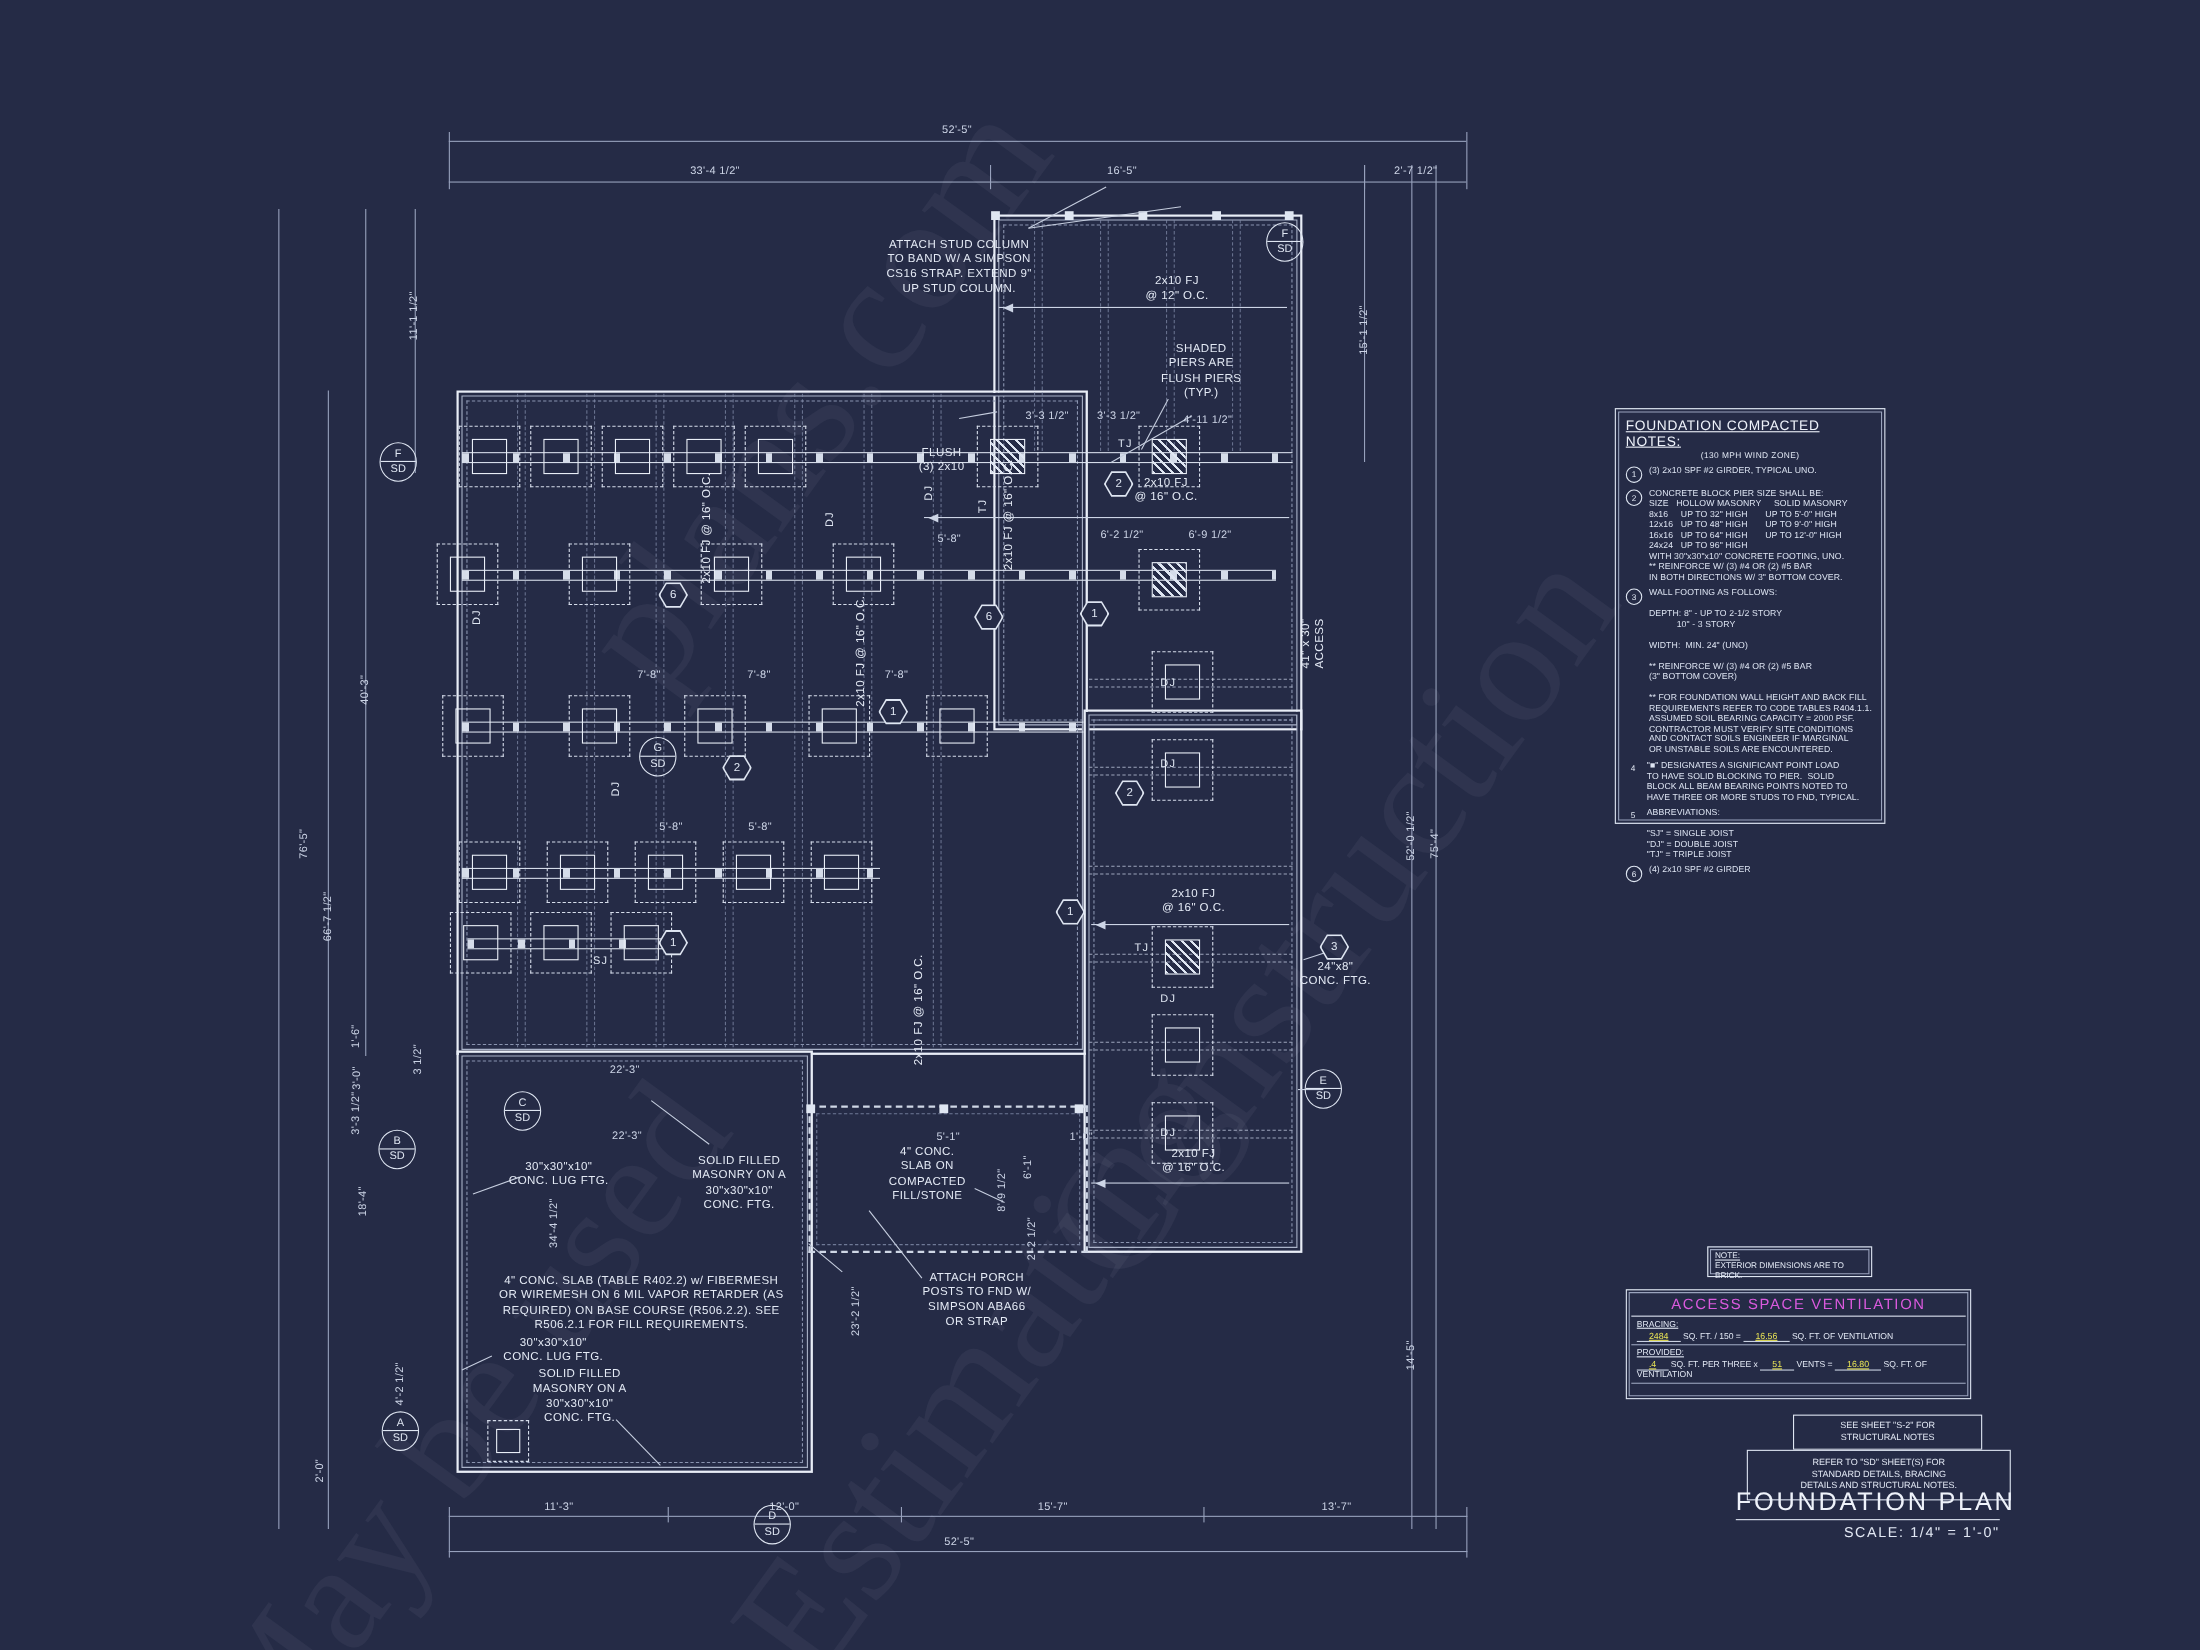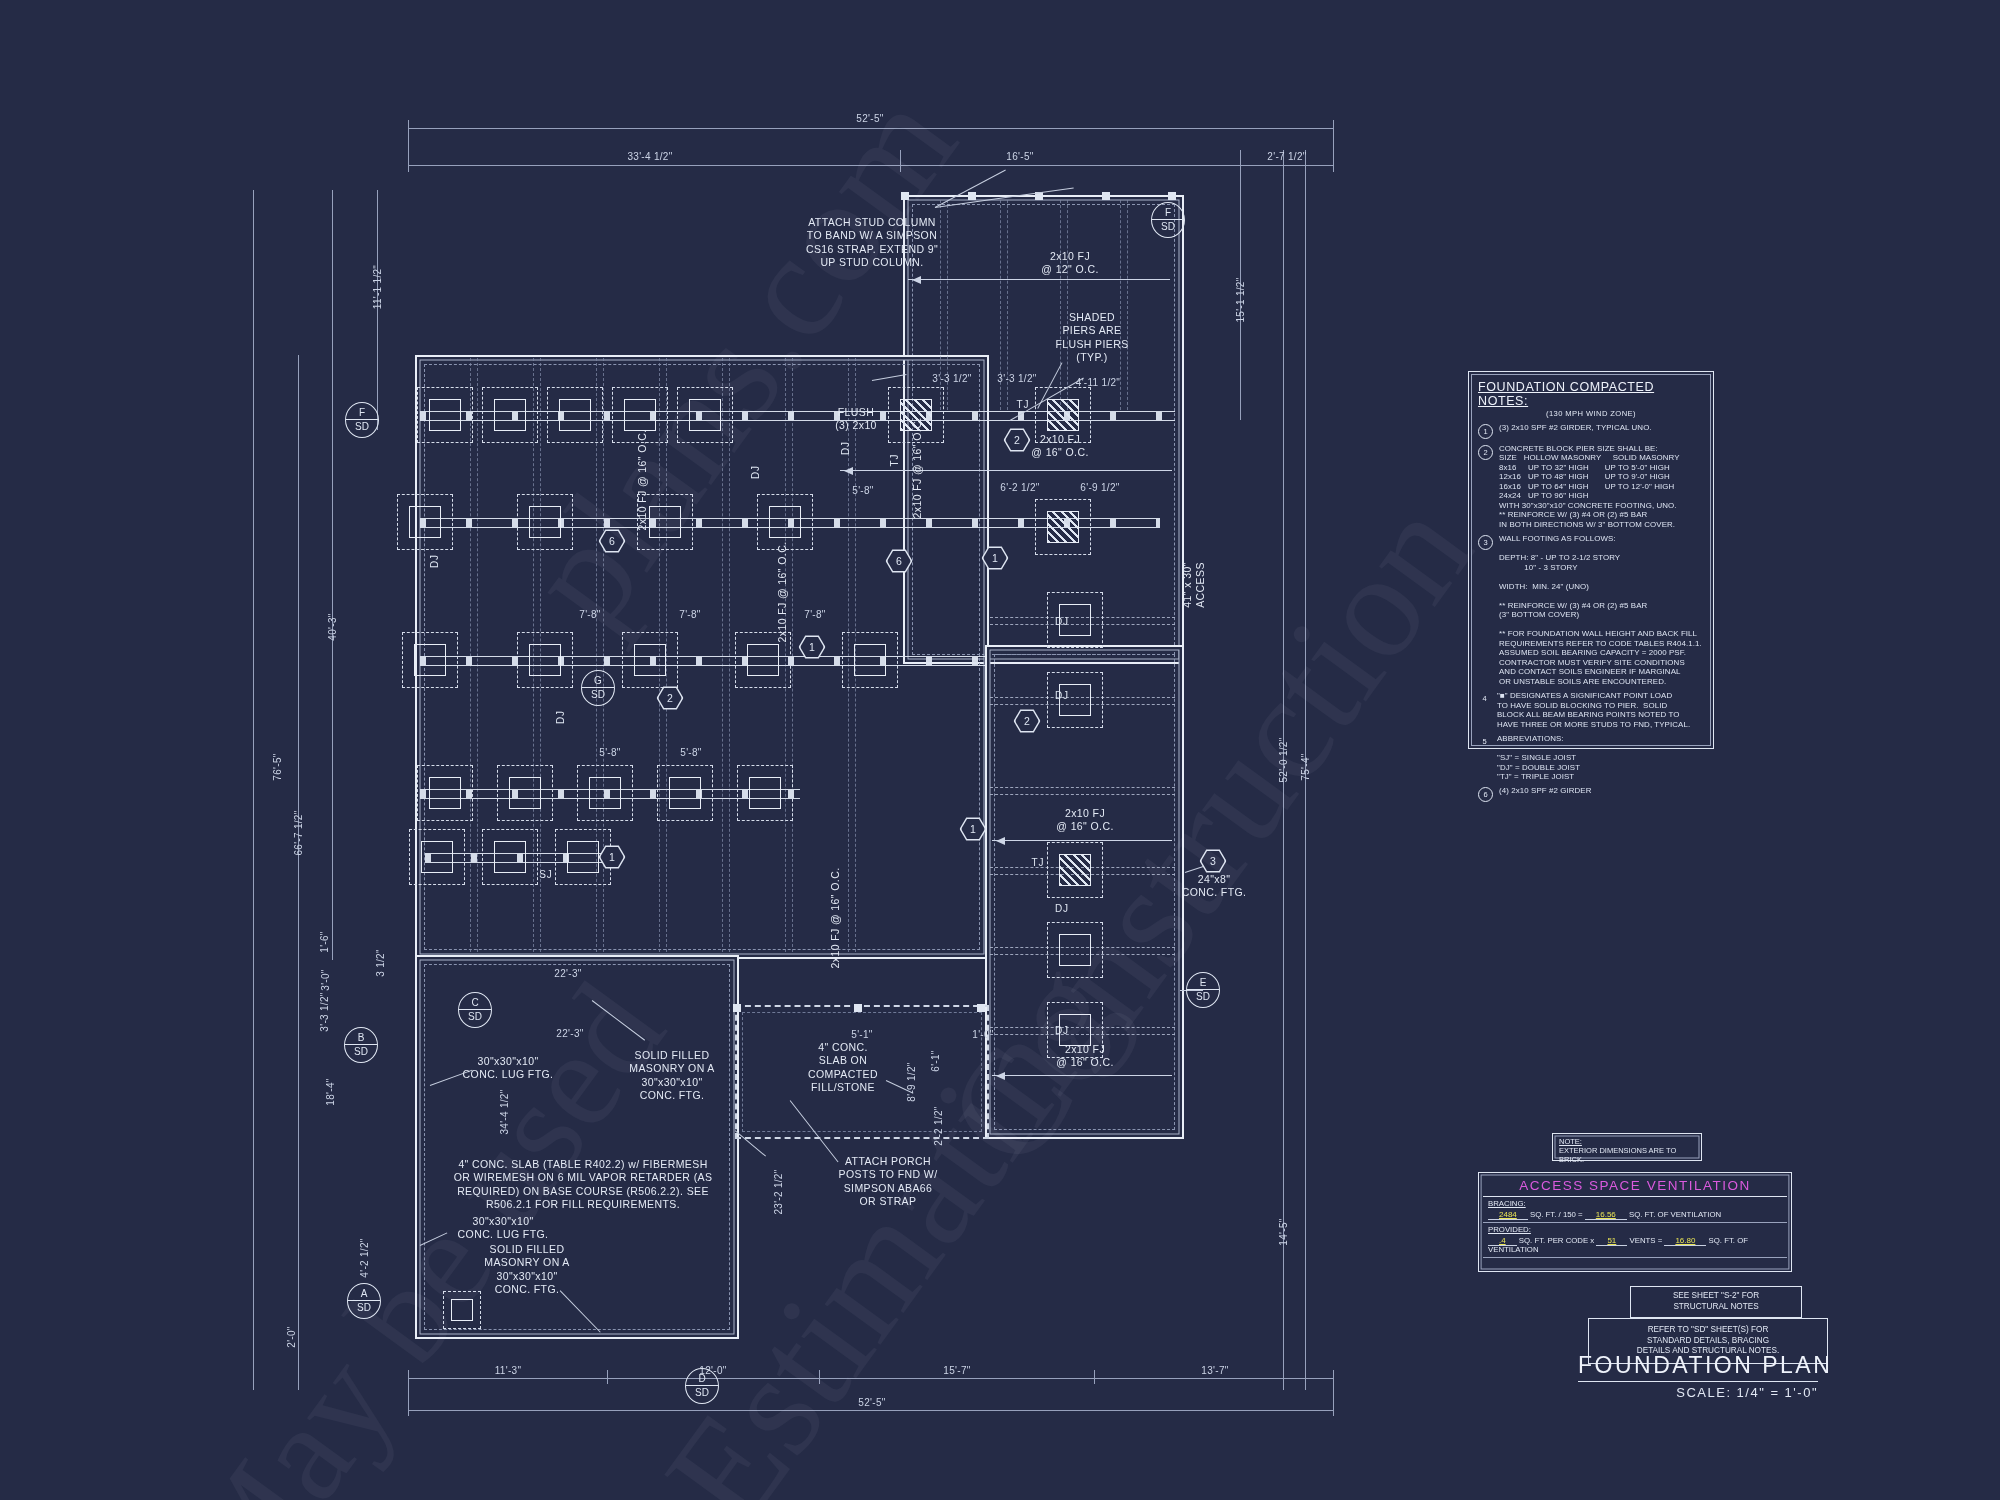--- a/index.html
+++ b/index.html
@@ -531,21 +531,21 @@
     <div class="vrow">
       <div class="vlab">BRACING:</div>
       <span class="vv">2484</span>
       <span>SQ. FT. / 150 =</span>
       <span class="vv">16.56</span>
       <span>SQ. FT. OF VENTILATION</span>
     </div>
     <div class="vrow">
       <div class="vlab">PROVIDED:</div>
       <span class="vv">.4</span>
-      <span>SQ. FT. PER CODE x</span>
+      <span>SQ. FT. PER THREE x</span>
       <span class="vv">51</span>
       <span>VENTS =</span>
       <span class="vv">16.80</span>
       <span>SQ. FT. OF VENTILATION</span>
     </div>
   </div>
 
   <div class="sheetbox" style="left:1630px;top:1286px;width:172px;height:32px;">SEE SHEET "S-2" FOR
 STRUCTURAL NOTES</div>
   <div class="sheetbox" style="left:1588px;top:1318px;width:240px;height:46px;">REFER TO "SD"  SHEET(S) FOR

